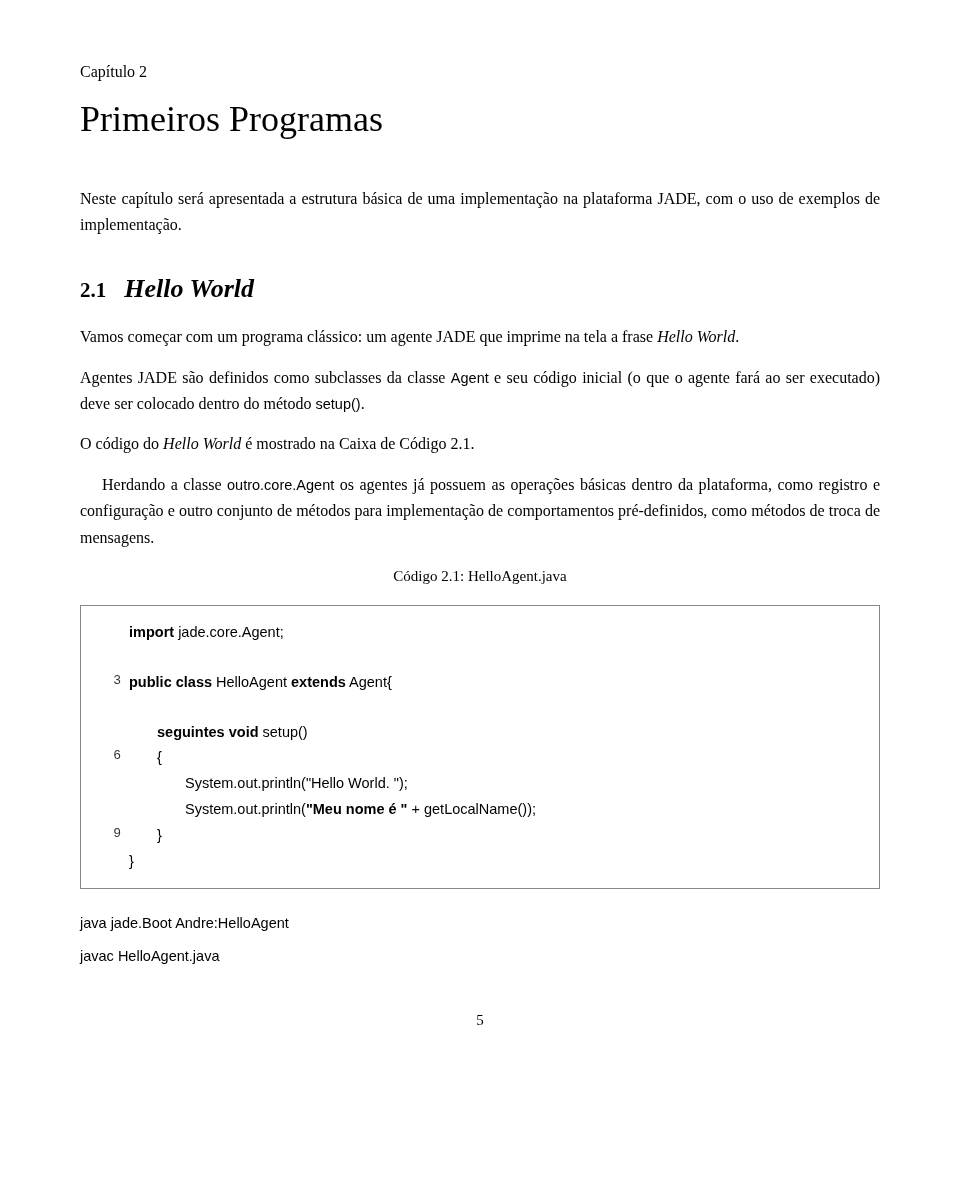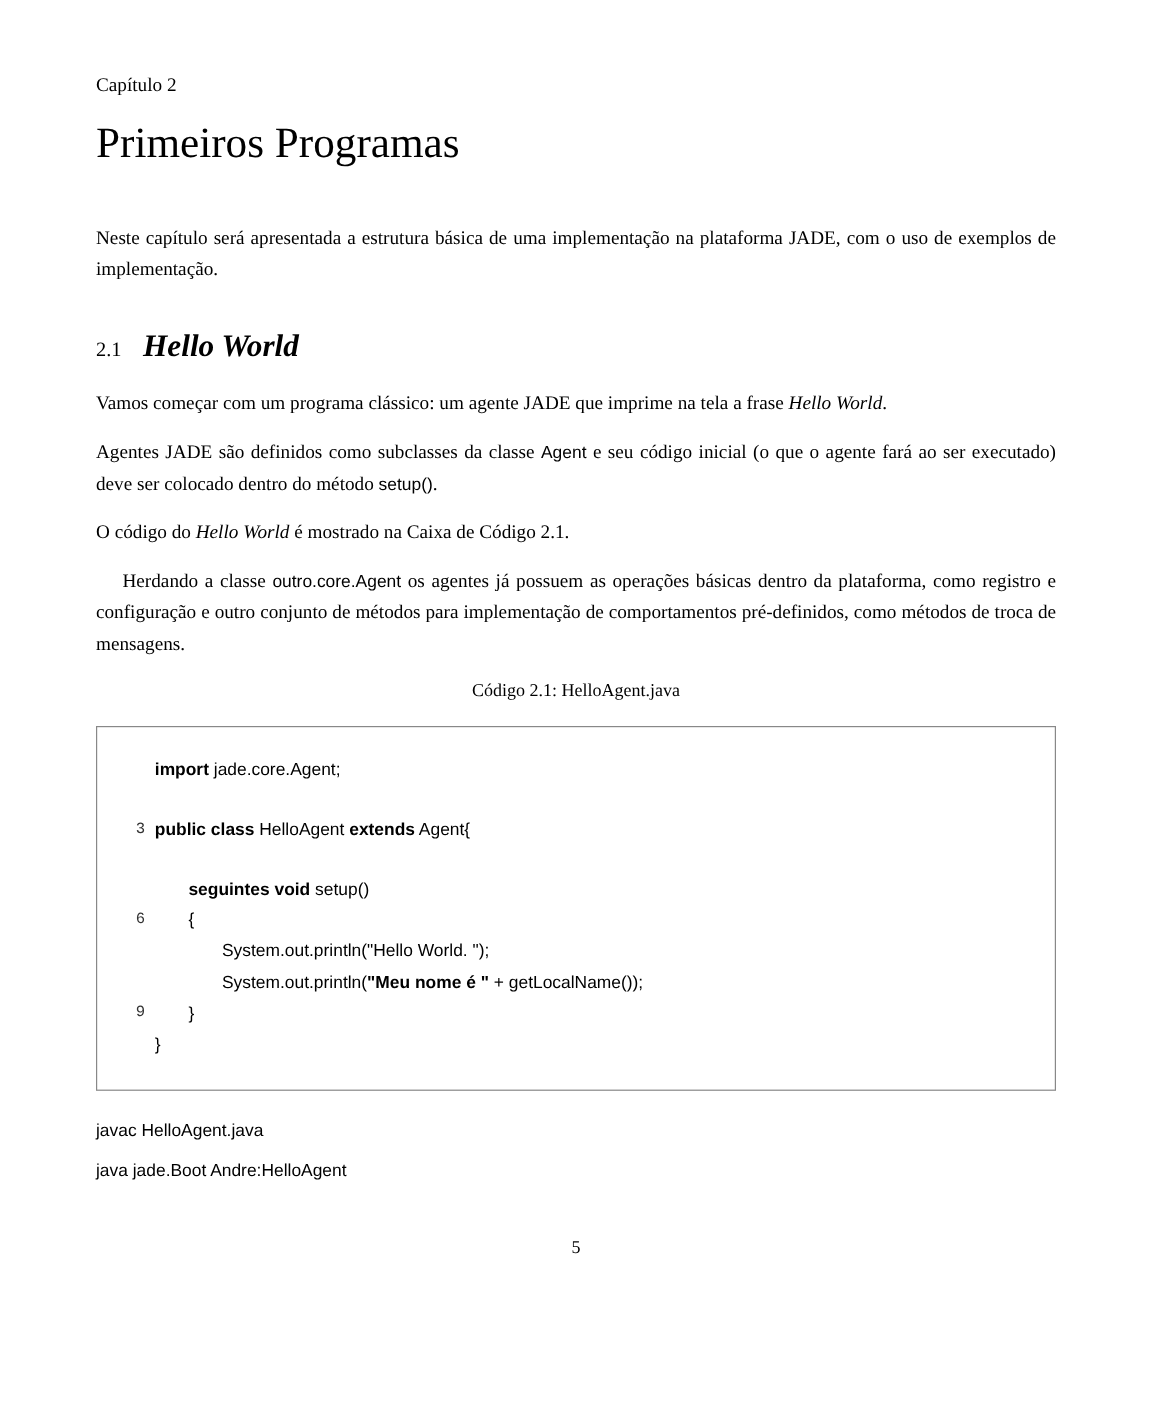--- a/index.html
+++ b/index.html
@@ -40,22 +40,22 @@
     }
 
     .section-header {
       display: flex;
       align-items: baseline;
       gap: 18px;
       margin-bottom: 16px;
     }
 
     .section-number {
-      font-size: 17px;
-      font-weight: normal;
+      font-size: 21px;
+      font-weight: bold;
     }
 
     .section-title {
       font-size: 26px;
       font-style: italic;
       font-weight: bold;
     }
 
     .body-paragraph {
       font-size: 16px;
@@ -70,21 +70,21 @@
     }
 
     .code-box-label {
       text-align: center;
       font-size: 15px;
       margin-bottom: 6px;
     }
 
     .code-box {
       border: 1px solid #888;
-      padding: 24px 20px;
+      padding: 14px 20px;
       margin: 18px 0 24px 0;
       background: #fff;
       font-family: 'Courier New', Courier, monospace;
       font-size: 14px;
       line-height: 1.7;
       position: relative;
     }
 
     .code-line {
       display: flex;
@@ -223,23 +223,23 @@
   <div class="code-line">
     <span class="line-num-empty"></span>
     <span class="code-content"><code>}</code></span>
   </div>
 
 </div>
 
 <div class="bottom-paragraphs">
 
   <div class="terminal-code">
+    <code>java jade.Boot Andre:HelloAgent</code>
+  </div>
+
+  <div class="terminal-code">
     <code>javac HelloAgent.java</code>
-  </div>
-
-  <div class="terminal-code">
-    <code>java jade.Boot Andre:HelloAgent</code>
   </div>
 </div>
 
 <div class="page-number">
   <span>5</span>
 </div>
 
 </body></html>

